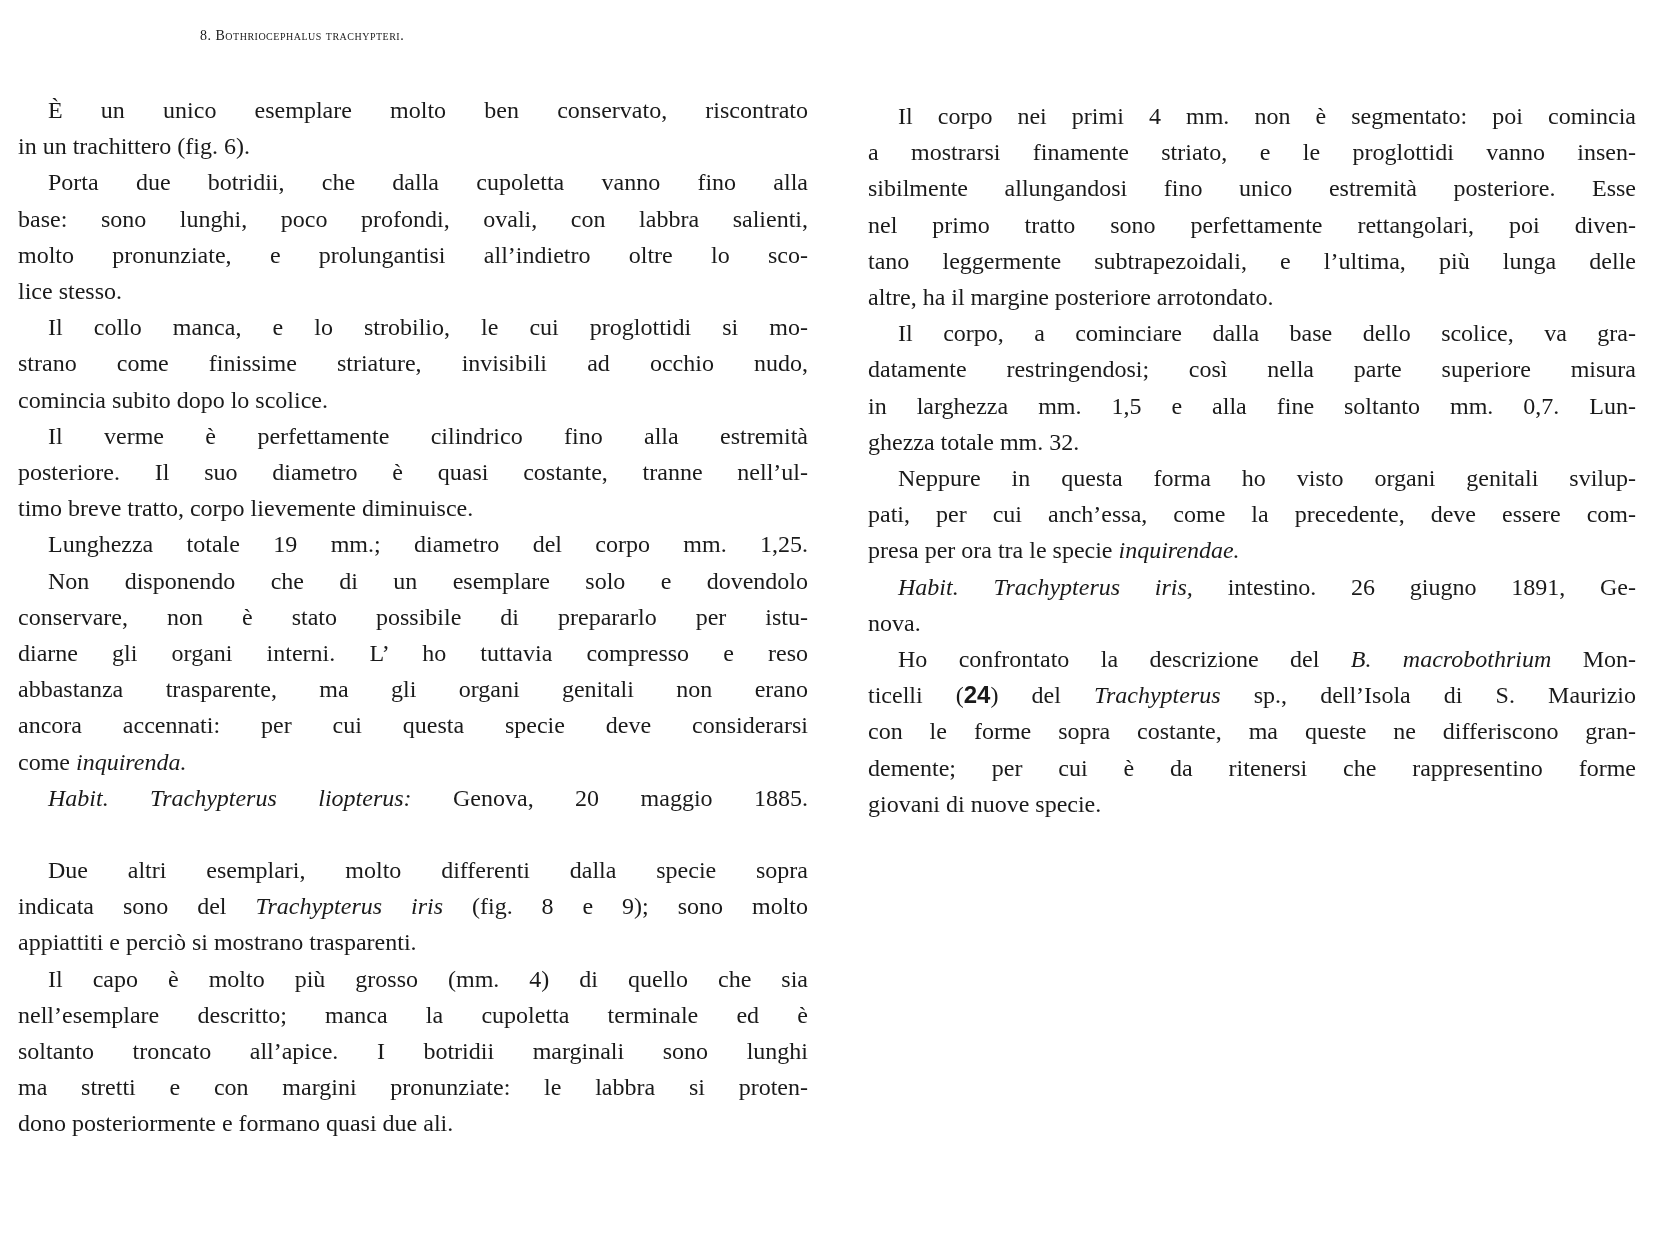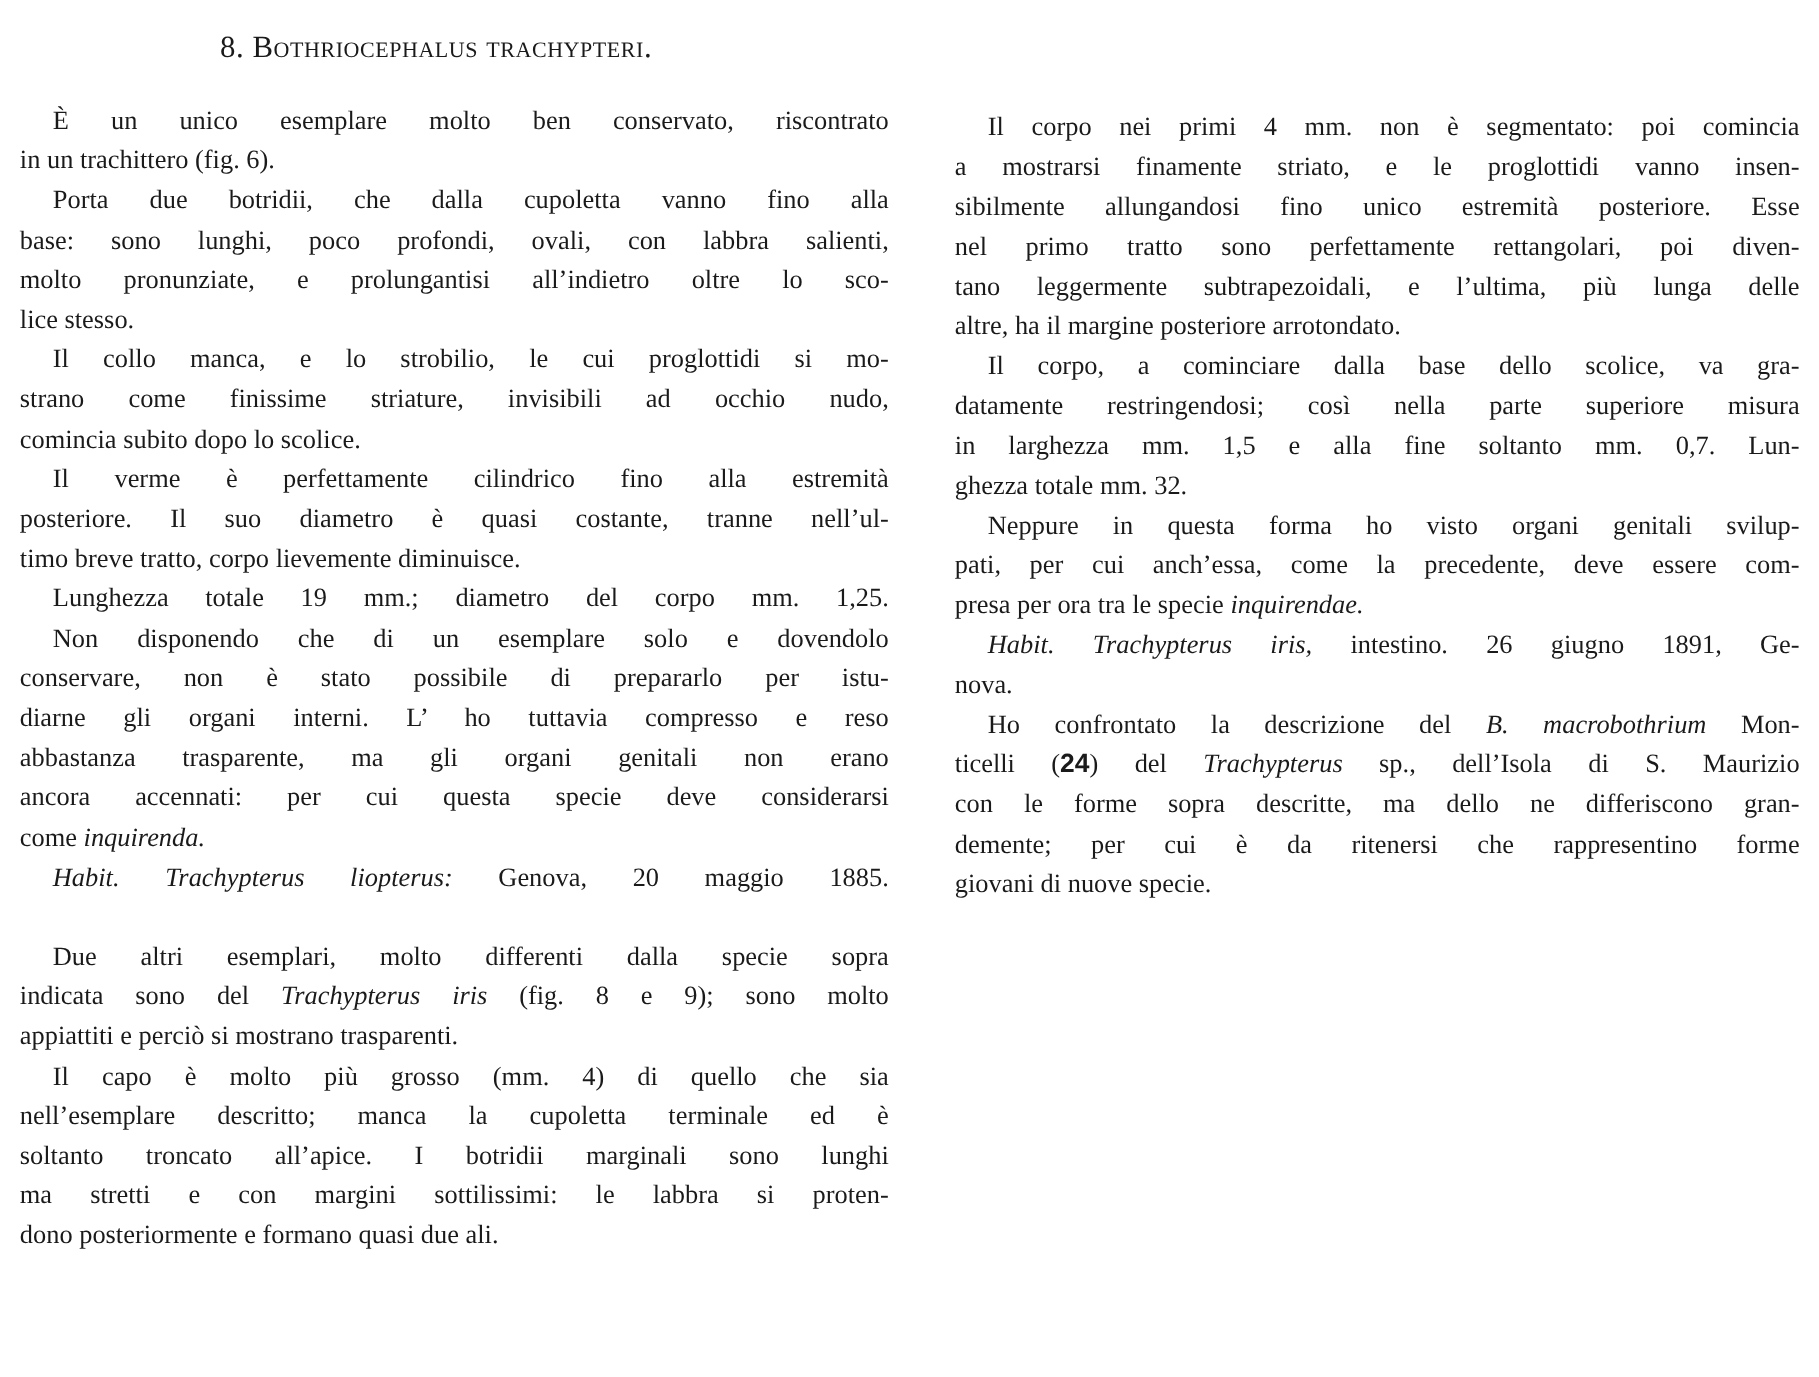--- a/index.html
+++ b/index.html
@@ -1,18 +1,18 @@
 <!DOCTYPE html>
 <html><head>
 <meta charset="utf-8">
 <style>
   html, body { margin:0; padding:0; background:#ffffff; }
   body { width:1654px; height:1252px; position:relative; overflow:hidden;
          font-family:"Liberation Serif","DejaVu Serif",serif; color:#1a1a1a; }
-  .header { position:absolute; top:28px; left:200px; font-size:28px; letter-spacing:0.5px; }
+  .header { position:absolute; top:28px; left:200px; font-size:14px; letter-spacing:0.5px; }
   .header .sc { font-variant:small-caps; }
   .col { position:absolute; font-size:24px; line-height:36.2px; text-align:justify; }
   .col.left { left:18px; top:92px; width:790px; }
   .col.right { left:868px; top:98px; width:768px; }
   .line { display:block; white-space:nowrap; text-align-last:justify; text-align:justify; }
   .line.last { text-align-last:left; }
   .indent { padding-left:30px; }
   .para { margin-bottom:0; }
   .gap { height:36px; }
   i { font-style:italic; }
@@ -75,21 +75,21 @@
   <div class="para">
     <span class="line indent">Due altri esemplari, molto differenti dalla specie sopra</span>
     <span class="line"><span>indicata sono del </span><i>Trachypterus iris</i><span> (fig. 8 e 9); sono molto</span></span>
     <span class="line last">appiattiti e perciò si mostrano trasparenti.</span>
   </div>
 
   <div class="para">
     <span class="line indent">Il capo è molto più grosso (mm. 4) di quello che sia</span>
     <span class="line">nell’esemplare descritto; manca la cupoletta terminale ed è</span>
     <span class="line">soltanto troncato all’apice. I botridii marginali sono lunghi</span>
-    <span class="line">ma stretti e con margini sottilissimi: le labbra si proten-</span>
+    <span class="line">ma stretti e con margini pronunziate: le labbra si proten-</span>
     <span class="line last">dono posteriormente e formano quasi due ali.</span>
   </div>
 </div>
 
 <div class="col right">
 
   <div class="para">
     <span class="line indent">Il corpo nei primi 4 mm. non è segmentato: poi comincia</span>
     <span class="line">a mostrarsi finamente striato, e le proglottidi vanno insen-</span>
     <span class="line">sibilmente allungandosi fino unico estremità posteriore. Esse</span>
@@ -112,17 +112,17 @@
   </div>
 
   <div class="para">
     <span class="line indent"><i>Habit. Trachypterus iris,</i><span> intestino. 26 giugno 1891, Ge-</span></span>
     <span class="line last">nova.</span>
   </div>
 
   <div class="para">
     <span class="line indent"><span>Ho confrontato la descrizione del </span><i>B. macrobothrium</i><span> Mon-</span></span>
     <span class="line"><span>ticelli (</span><b>24</b><span>) del </span><i>Trachypterus</i><span> sp., dell’Isola di S. Maurizio</span></span>
-    <span class="line">con le forme sopra descritte, ma dello ne differiscono gran-</span>
+    <span class="line">con le forme sopra costante, ma queste ne differiscono gran-</span>
     <span class="line">demente; per cui è da ritenersi che rappresentino forme</span>
     <span class="line last">giovani di nuove specie.</span>
   </div>
 </div>
 
 </body></html>

